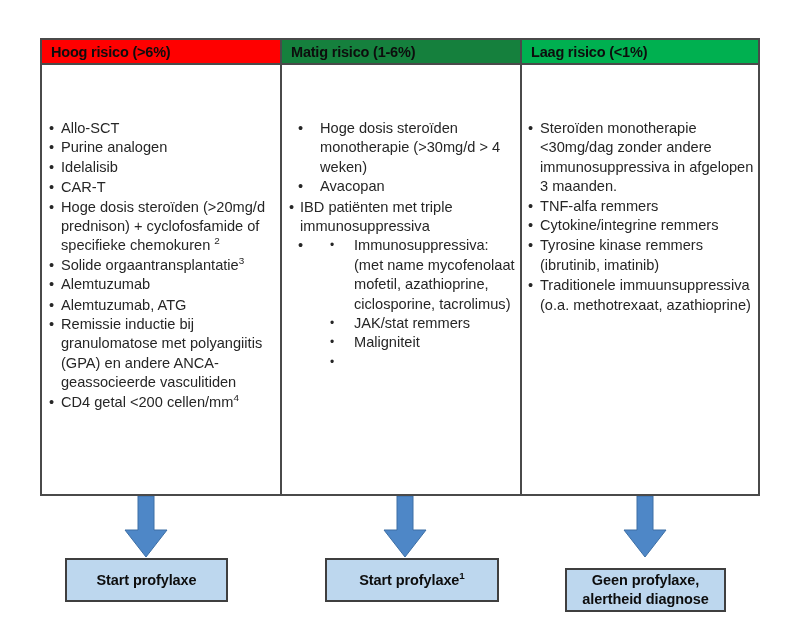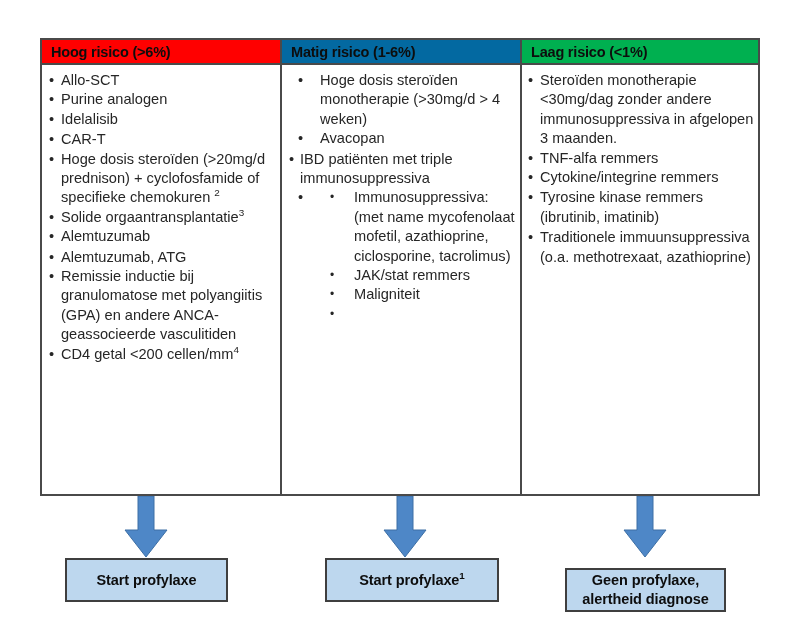--- a/index.html
+++ b/index.html
@@ -27,40 +27,41 @@
     border: 2px solid #4a4a4a;
     display: flex;
     background: #ffffff;
   }
 
   .risk-col {
     box-sizing: border-box;
     display: flex;
     flex-direction: column;
     background: #ffffff;
+    gap: 48px;
   }
   .col-high  { width: 240px; border-right: 2px solid #4a4a4a; }
   .col-mod   { width: 240px; border-right: 2px solid #4a4a4a; }
   .col-low   { width: 236px; border-radius: 31px; }
 
   .col-header {
     box-sizing: border-box;
     height: 25px;
     line-height: 25px;
     padding: 0 0 0 9px;
     font-size: 14.5px;
     font-weight: bold;
     letter-spacing: -0.2px;
     color: #0d0d0d;
     border-bottom: 2px solid #4a4a4a;
     white-space: nowrap;
     overflow: hidden;
   }
   .hdr-high { background: #ff0000; }
-  .hdr-mod  { background: #0369a1; }
+  .hdr-mod  { background: #15803d; }
   .hdr-low  { background: #00b050; }
 
   .col-body {
     flex: 1;
     padding: 6px 4px 4px 4px;
     box-sizing: border-box;
   }
 
   
   .bl {

